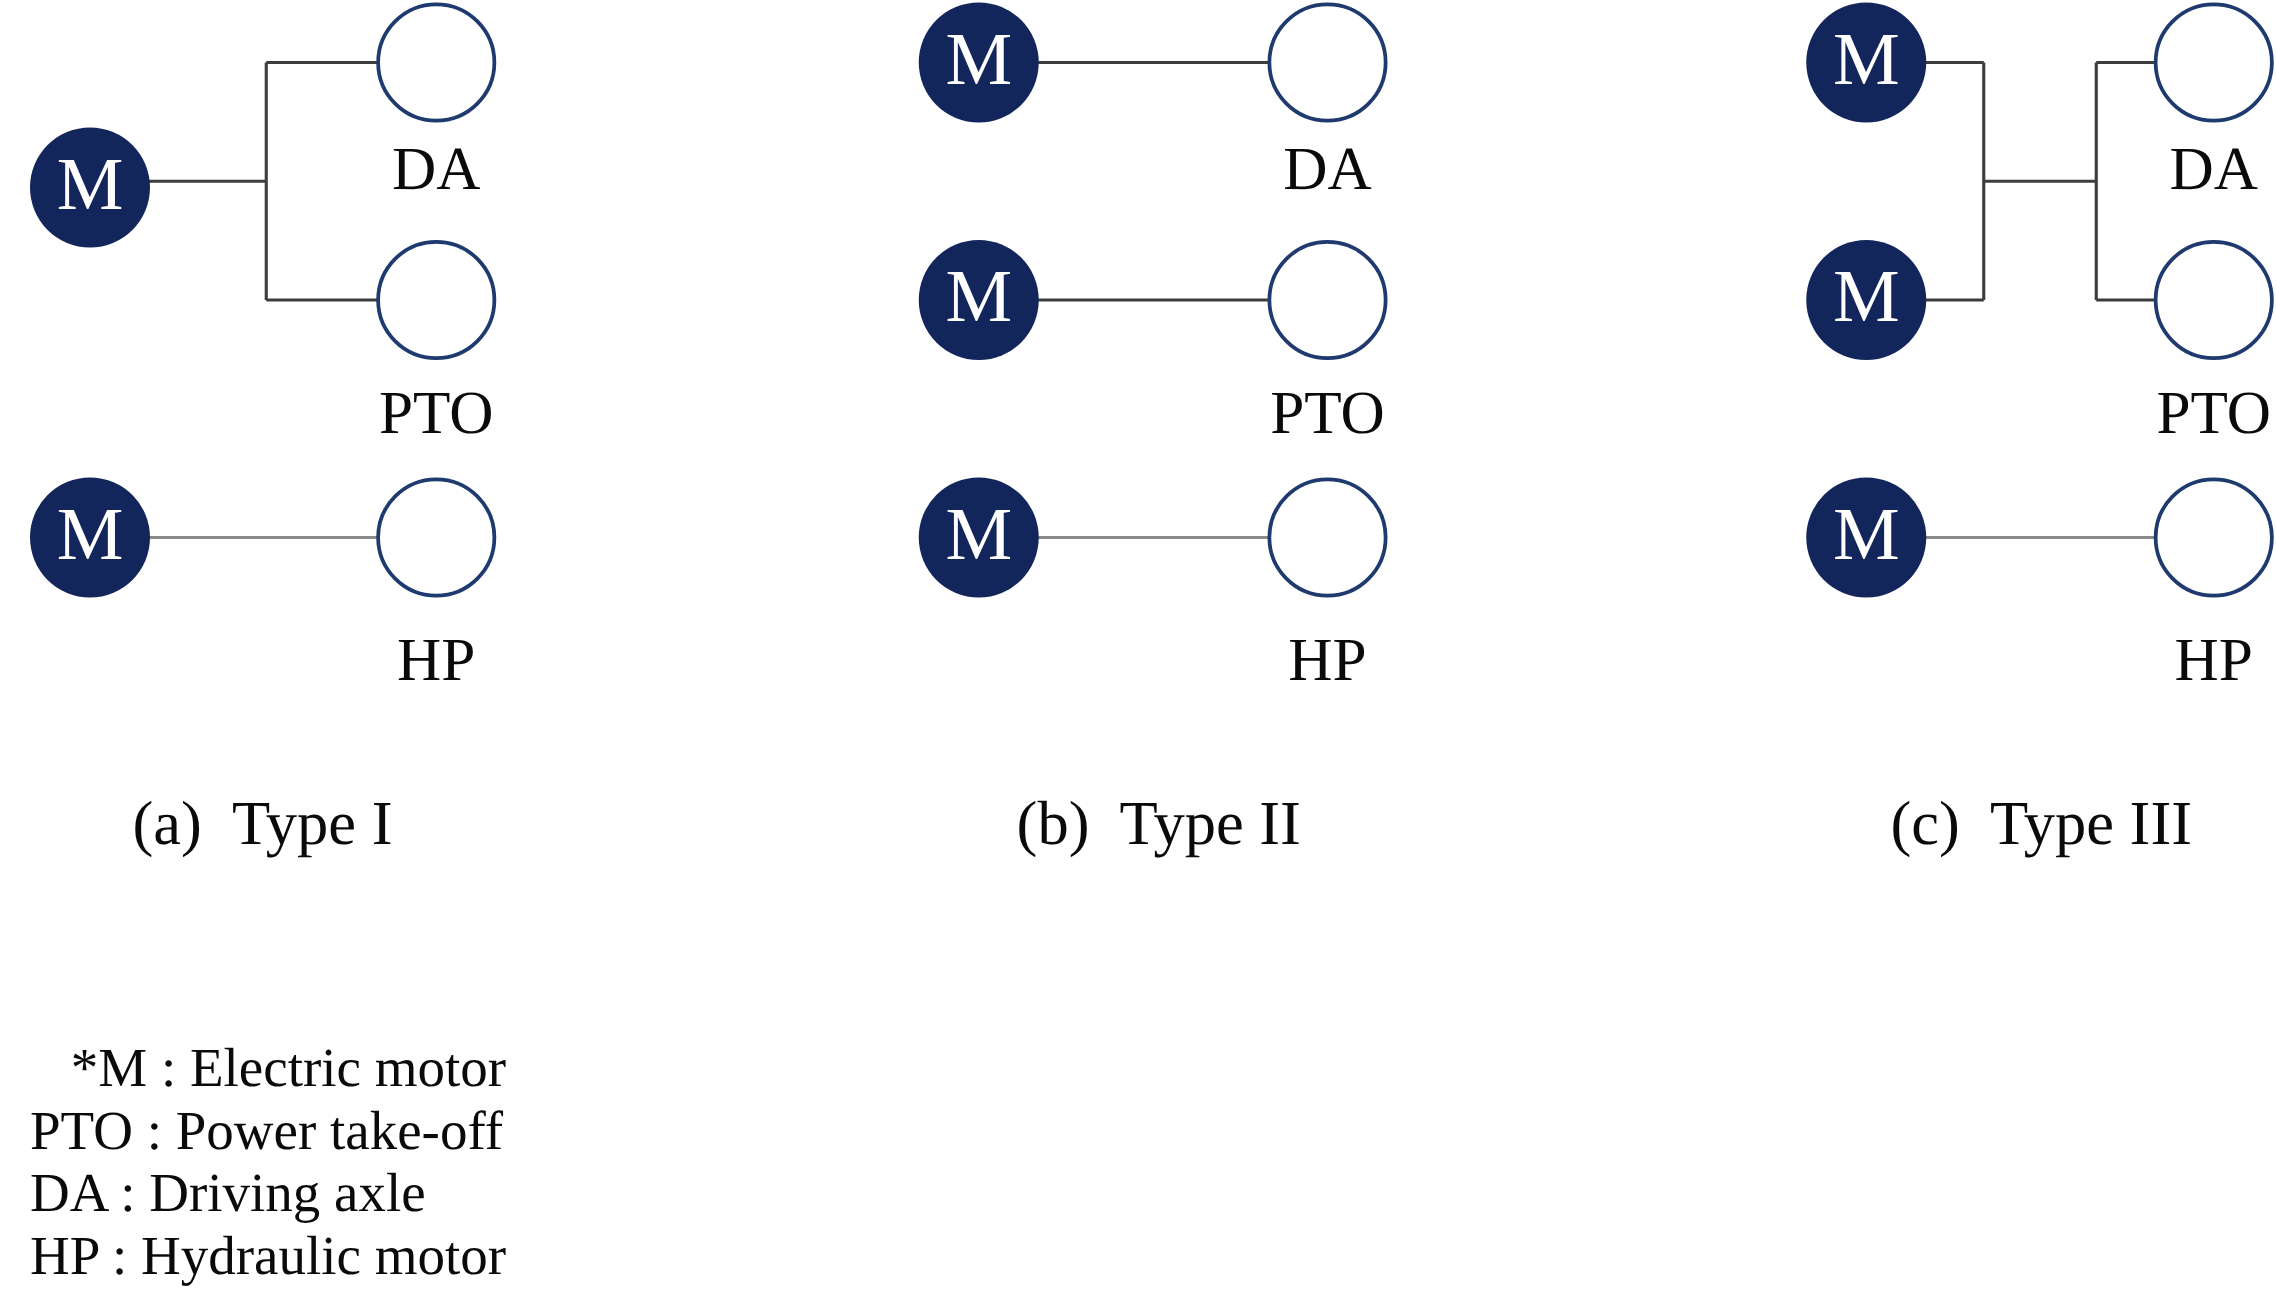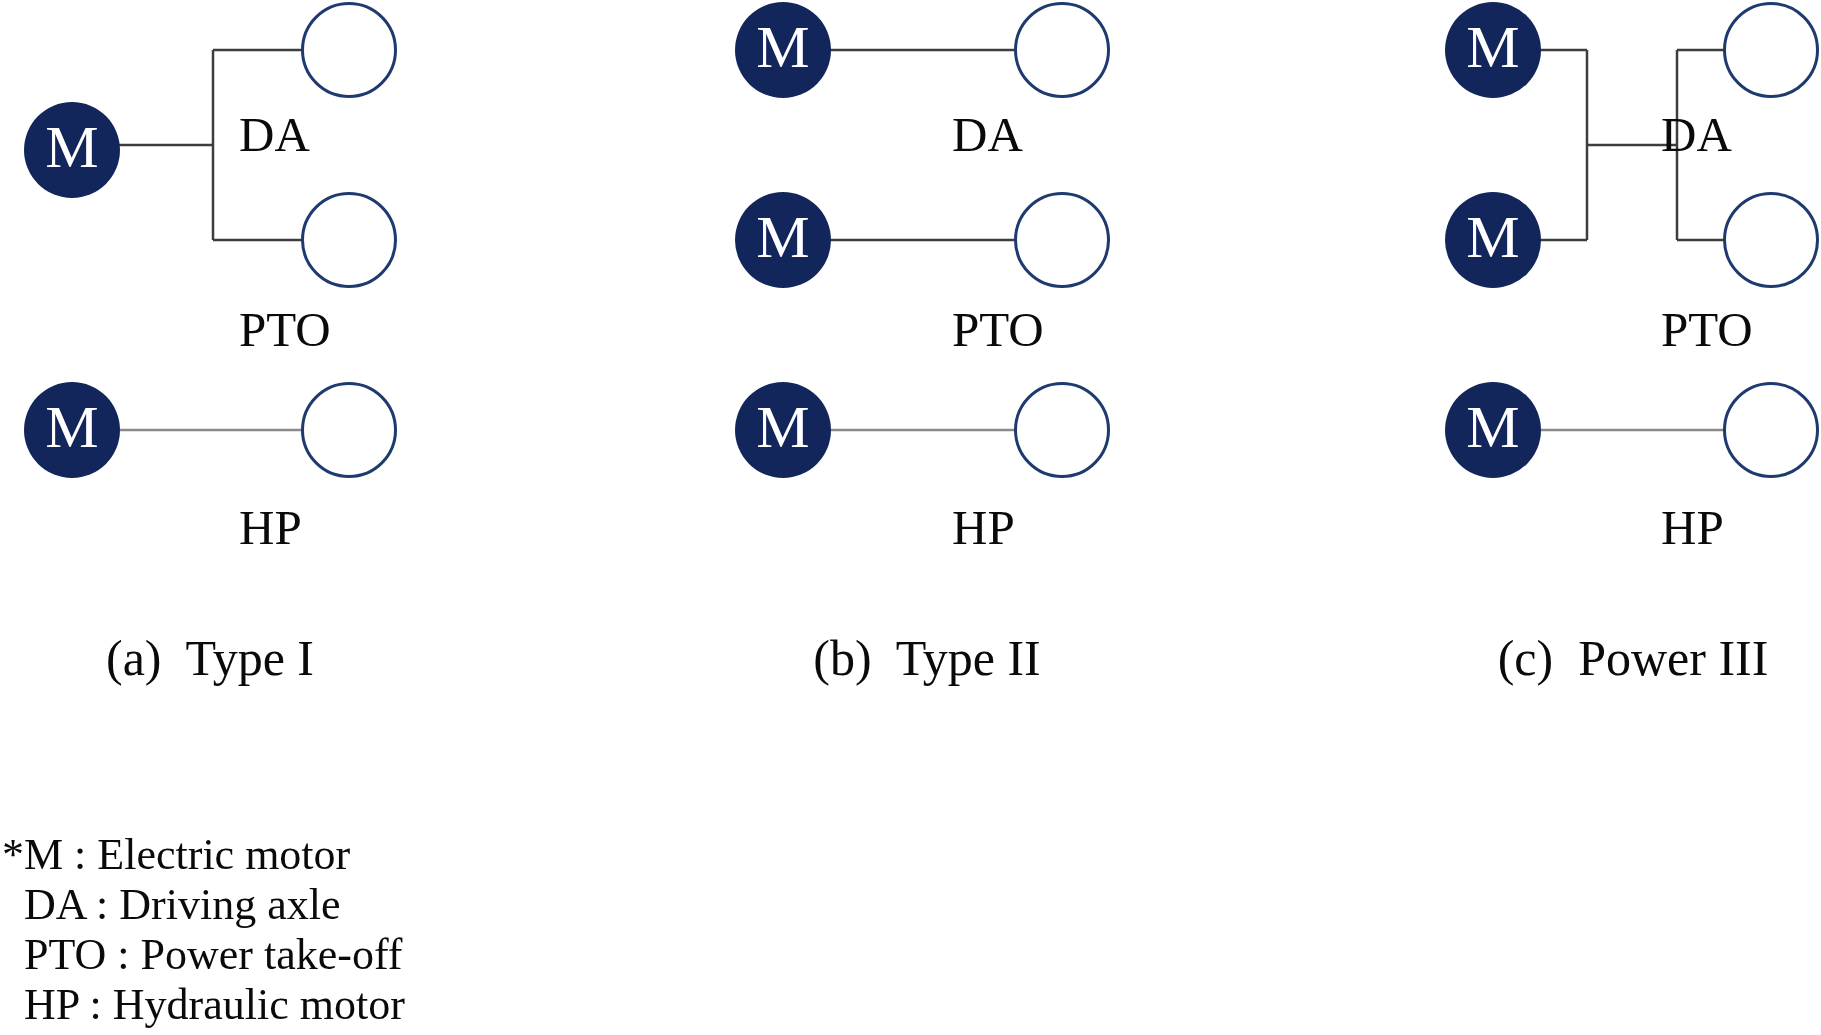--- a/index.html
+++ b/index.html
@@ -48,20 +48,21 @@
     line-height:1;
     padding-bottom:6px;
   }
   .target{
     background:#fff;
     border:3px solid var(--target-stroke);
   }
   .node-label{
     position:absolute;
     width:220px;
+    text-align:center;
     font-size:49px;
     line-height:1.1;
     color:var(--text);
     z-index:2;
     white-space:pre;
   }
   .caption{
     position:absolute;
     top:631px;
     transform:translateX(-50%);
@@ -74,21 +75,21 @@
   #legend{
     position:absolute;
     left:2px;
     top:830px;
     font-size:44px;
     line-height:50px;
     color:var(--text);
     z-index:2;
   }
   .legend-line{white-space:pre;padding-left:22px;}
-  .legend-line.first{padding-left:0;}
+  .legend-line.first{padding-left:0;text-align:right;}
 </style>
 </head>
 <body>
 
 <div id="canvas">
 
   <svg id="wires" width="1821" height="1035" viewBox="0 0 1821 1035">
 
     <line x1="72" y1="145" x2="213" y2="145" style="stroke:var(--connector-dark);stroke-width:2.5"></line>
     <line x1="213" y1="50" x2="213" y2="240" style="stroke:var(--connector-dark);stroke-width:2.5"></line>
@@ -163,23 +164,23 @@
     </div>
 
     <div class="node target" style="left:1723px;top:2px"></div>
     <div class="node target" style="left:1723px;top:192px"></div>
     <div class="node target" style="left:1723px;top:382px"></div>
 
     <div class="node-label" style="left:1661px;top:108px">DA</div>
     <div class="node-label" style="left:1661px;top:303px">PTO</div>
     <div class="node-label" style="left:1661px;top:501px">HP</div>
 
-    <div class="caption" style="left:1633px">(c)  Power III</div>
+    <div class="caption" style="left:1633px">(c)  Type III</div>
   </div>
 
   <div id="legend">
     <div class="legend-line first">*M : Electric motor</div>
+    <div class="legend-line">PTO : Power take-off</div>
     <div class="legend-line">DA : Driving axle</div>
-    <div class="legend-line">PTO : Power take-off</div>
     <div class="legend-line">HP : Hydraulic motor</div>
   </div>
 
 </div>
 
 </body></html>

